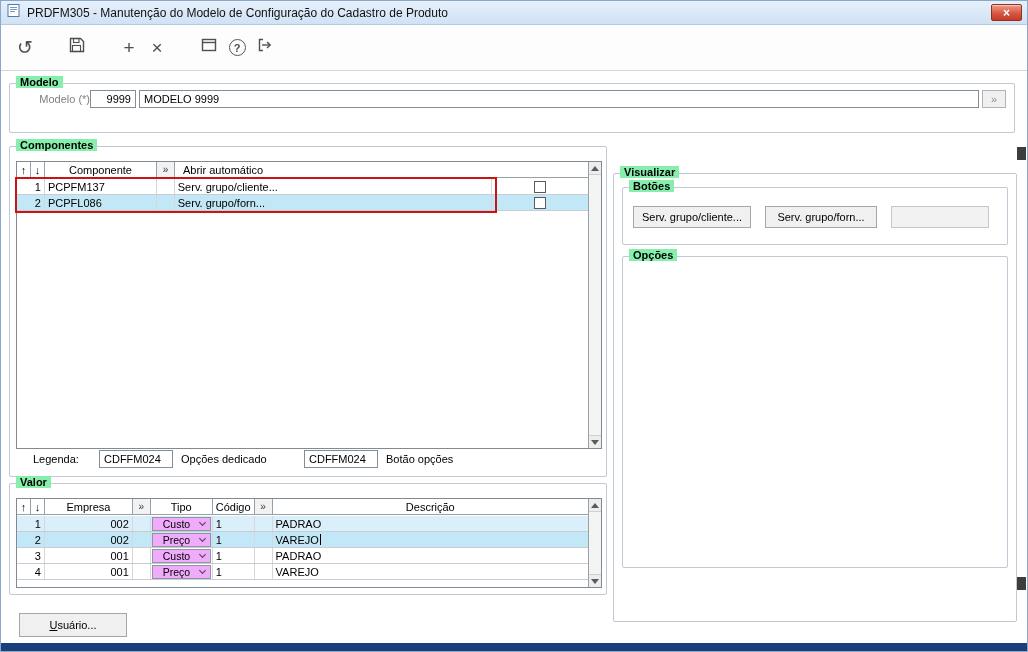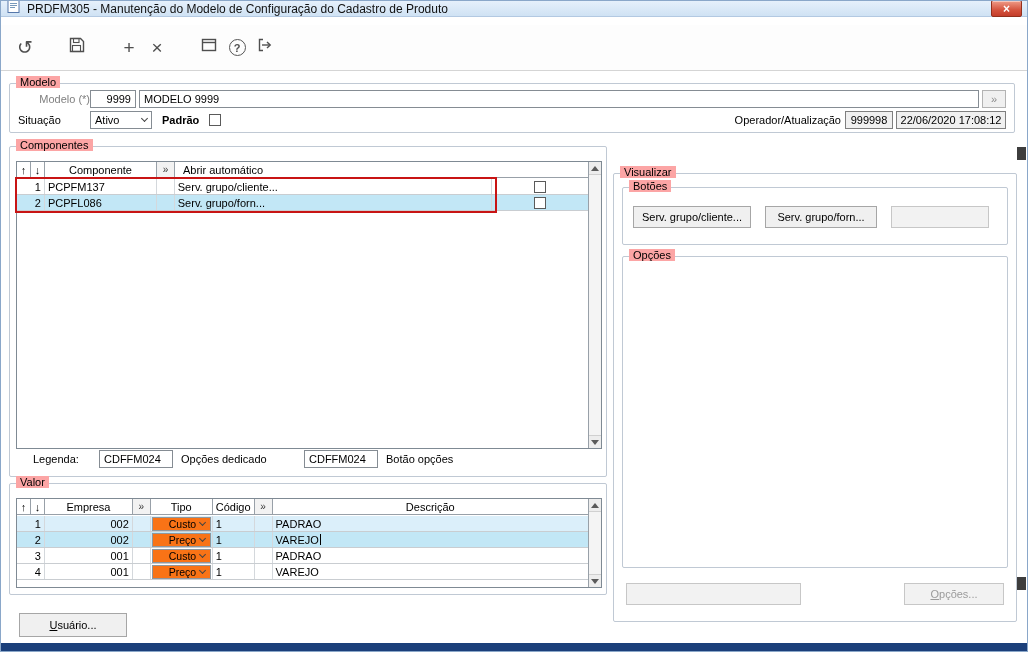--- a/index.html
+++ b/index.html
@@ -1,20 +1,20 @@
 <!DOCTYPE html>
 <html><head>
 <meta charset="utf-8">
 <style>
   * { margin:0; padding:0; box-sizing:border-box; font-family:"Liberation Sans", sans-serif; }
   html,body { width:1028px; height:652px; background:#e9e9e9; }
   .window { position:relative; width:1028px; height:652px; background:#ffffff; border:1px solid #8aa7c9; overflow:hidden; }
 
   
-  .titlebar { position:absolute; top:0; left:0; right:0; height:16px; display:flex; align-items:center; padding:3px 5px;
+  .titlebar { position:absolute; top:0; left:0; right:0; height:24px; display:flex; align-items:center; padding:3px 5px;
               background:linear-gradient(#e6f0fb,#cfe2f4); border-bottom:1px solid #b3c9e2; }
   .title-text { font-size:12px; color:#111; margin-left:6px; white-space:nowrap; }
   .close-btn { margin-left:auto; width:31px; height:17px; border:1px solid #93301c; border-radius:2px;
                background:linear-gradient(#ef9c88,#d4533d 60%,#c43d2a); color:#fff; font-size:12px; font-weight:bold;
                display:flex; align-items:center; justify-content:center; box-shadow:inset 0 1px 0 rgba(255,255,255,.45); cursor:default; }
 
   
   .toolbar { position:absolute; top:24px; left:0; right:0; height:46px; background:#fdfdfd; border-bottom:1px solid #d5d5d5;
              display:flex; align-items:center; padding-left:12px; }
   .tbi { width:24px; height:24px; background:none; border:none; display:flex; align-items:center; justify-content:center;
@@ -23,21 +23,21 @@
   .help-circle { width:17px; height:17px; border:1.5px solid #555; border-radius:50%; display:flex; align-items:center;
                  justify-content:center; font-size:11px; font-weight:bold; color:#4f4f4f; }
 
   
   .main { position:absolute; top:70px; left:0; right:0; bottom:8px; background:#fff; }
   .bottom-strip { position:absolute; left:0; right:0; bottom:0; height:8px; background:#1b3f7a; }
   .edge-mark { position:absolute; right:1px; width:9px; height:13px; background:#3d3d3d; }
 
   
   .group { position:absolute; border:1px solid #c0c9d4; border-radius:2px; background:#fff; }
-  .glegend { position:absolute; top:-8px; left:6px; background:#fca5a5; padding:0 4px; font-weight:normal; font-size:11px; color:#000; white-space:nowrap; }
+  .glegend { position:absolute; top:-8px; left:6px; background:#86efac; padding:0 4px; font-weight:bold; font-size:11px; color:#000; white-space:nowrap; }
 
   
   .tin { height:18px; border:1px solid #858c93; background:#fff; font-size:11px; padding:0 4px; display:flex; align-items:center; white-space:nowrap; overflow:hidden; }
   .tin.num { justify-content:flex-end; }
   .tin.ro  { background:#f0f0f0; border-color:#7f7f7f; justify-content:center; }
   .combo { height:18px; border:1px solid #858c93; background:#fff; display:flex; align-items:center; padding-left:4px; font-size:11px; }
   .mc-arrow { margin-left:auto; width:14px; height:100%; display:flex; align-items:center; justify-content:center; }
   .chev-down { width:5px; height:5px; border-right:1.2px solid #444; border-bottom:1.2px solid #444; transform:rotate(45deg); margin-top:-3px; }
   .checkbox { width:12px; height:12px; border:1px solid #5a5a5a; background:#fff; display:inline-block; }
   .btn { height:22px; background:#f0f0f0; border:1px solid #a6a6a6; font-size:11px; display:flex; align-items:center; justify-content:center; color:#000; cursor:default; }
@@ -68,22 +68,22 @@
   .c-num { width:28px; justify-content:flex-end; }
   .c-comp { width:112px; }
   .c-chev { width:18px; justify-content:center; }
   .c-desc { width:318px; }
   .c-abrir { width:96px; justify-content:center; border-right:none; }
   .v-emp { width:88px; justify-content:flex-end; }
   .v-chev { width:18px; }
   .v-tipo { width:62px; padding:0 1px; }
   .v-cod { width:42px; }
   .v-desc { width:316px; border-right:none; }
-  .mini-combo { width:100%; height:14px; border:1px solid #8f979e; background:#f97316; display:flex; align-items:center;
-                font-size:10.5px; padding-left:16px; }
+  .mini-combo { width:100%; height:14px; border:1px solid #8f979e; background:#f0abfc; display:flex; align-items:center;
+                font-size:10.5px; padding-left:10px; }
   .caret { display:inline-block; width:1px; height:11px; background:#000; margin-left:1px; }
 
   .vscroll { position:absolute; top:0; right:0; bottom:0; width:13px; border-left:1px solid #98a0a8; background:#f4f4f4; }
   .varrow { position:absolute; left:0; width:12px; height:13px; display:flex; align-items:center; justify-content:center; background:#ededed; }
   .varrow.top { top:0; border-bottom:1px solid #d0d0d0; }
   .varrow.bottom { bottom:0; border-top:1px solid #d0d0d0; }
   .tri-up { width:0; height:0; border-left:4px solid transparent; border-right:4px solid transparent; border-bottom:5px solid #5a5a5a; }
   .tri-down { width:0; height:0; border-left:4px solid transparent; border-right:4px solid transparent; border-top:5px solid #5a5a5a; }
 
   .red-annotation { position:absolute; left:-2px; top:15px; width:482px; height:36px; border:2px solid #c81414; z-index:5; pointer-events:none; }
@@ -165,34 +165,20 @@
     <div class="group" style="left:8px; top:12px; right:12px; height:50px;">
       <span class="glegend">Modelo</span>
       <div class="m-row" style="top:6px;text-align:right;">
         <span class="lbl gray" style="width:72px;">Modelo (*)</span>
         <div class="tin num" style="width:46px;">9999</div>
         <div class="tin" style="flex:1; margin-left:3px;">MODELO 9999</div>
         <div class="sq-btn" style="margin-left:3px;">
           <span>»</span>
         </div>
       </div>
-      <div class="m-row" style="top:27px;">
-        <span class="lbl" style="width:72px;">Situação</span>
-        <div class="combo" style="width:62px;">
-          <span>Ativo</span>
-          <span class="mc-arrow">
-              <span class="chev-down"></span>
-            </span>
-        </div>
-        <span class="lbl bold" style="margin-left:10px;">Padrão</span>
-        <span class="checkbox" style="margin-left:10px;"></span>
-        <span class="lbl" style="margin-left:auto; margin-right:4px;">Operador/Atualização</span>
-        <div class="tin ro" style="width:48px;">999998</div>
-        <div class="tin ro" style="width:110px; margin-left:3px;">22/06/2020 17:08:12</div>
-      </div>
     </div>
 
     <div class="group" style="left:8px; top:75px; width:598px; height:331px;">
       <span class="glegend">Componentes</span>
 
       <div class="grid" style="left:6px; top:14px; width:586px; height:288px;">
         <div class="ghead" style="margin-right:13px;">
           <div class="hcell c-up">↑</div>
           <div class="hcell c-down">↓</div>
           <div class="hcell c-comp" style="width:112px;">Componente</div>
@@ -339,26 +325,20 @@
           <button class="btn" style="width:118px;">Serv. grupo/cliente...</button>
           <button class="btn" style="width:112px;">Serv. grupo/forn...</button>
           <button class="btn disabled" style="width:98px;"></button>
         </div>
       </div>
 
       <div class="group" style="left:8px; top:82px; right:8px; height:312px;">
         <span class="glegend">Opções</span>
       </div>
 
-      <div class="viz-bottom">
-        <button class="btn disabled" style="position:absolute; left:4px; width:175px;"></button>
-        <button class="btn disabled" style="position:absolute; right:4px; width:100px;">
-          <span class="ak">Opções...</span>
-        </button>
-      </div>
     </div>
 
     <button class="btn" style="position:absolute; left:18px; top:542px; width:108px; height:24px;">
       <span class="ak">Usuário...</span>
     </button>
   </div>
 
   <div class="edge-mark" style="top:146px;"></div>
   <div class="edge-mark" style="top:576px;"></div>
 

